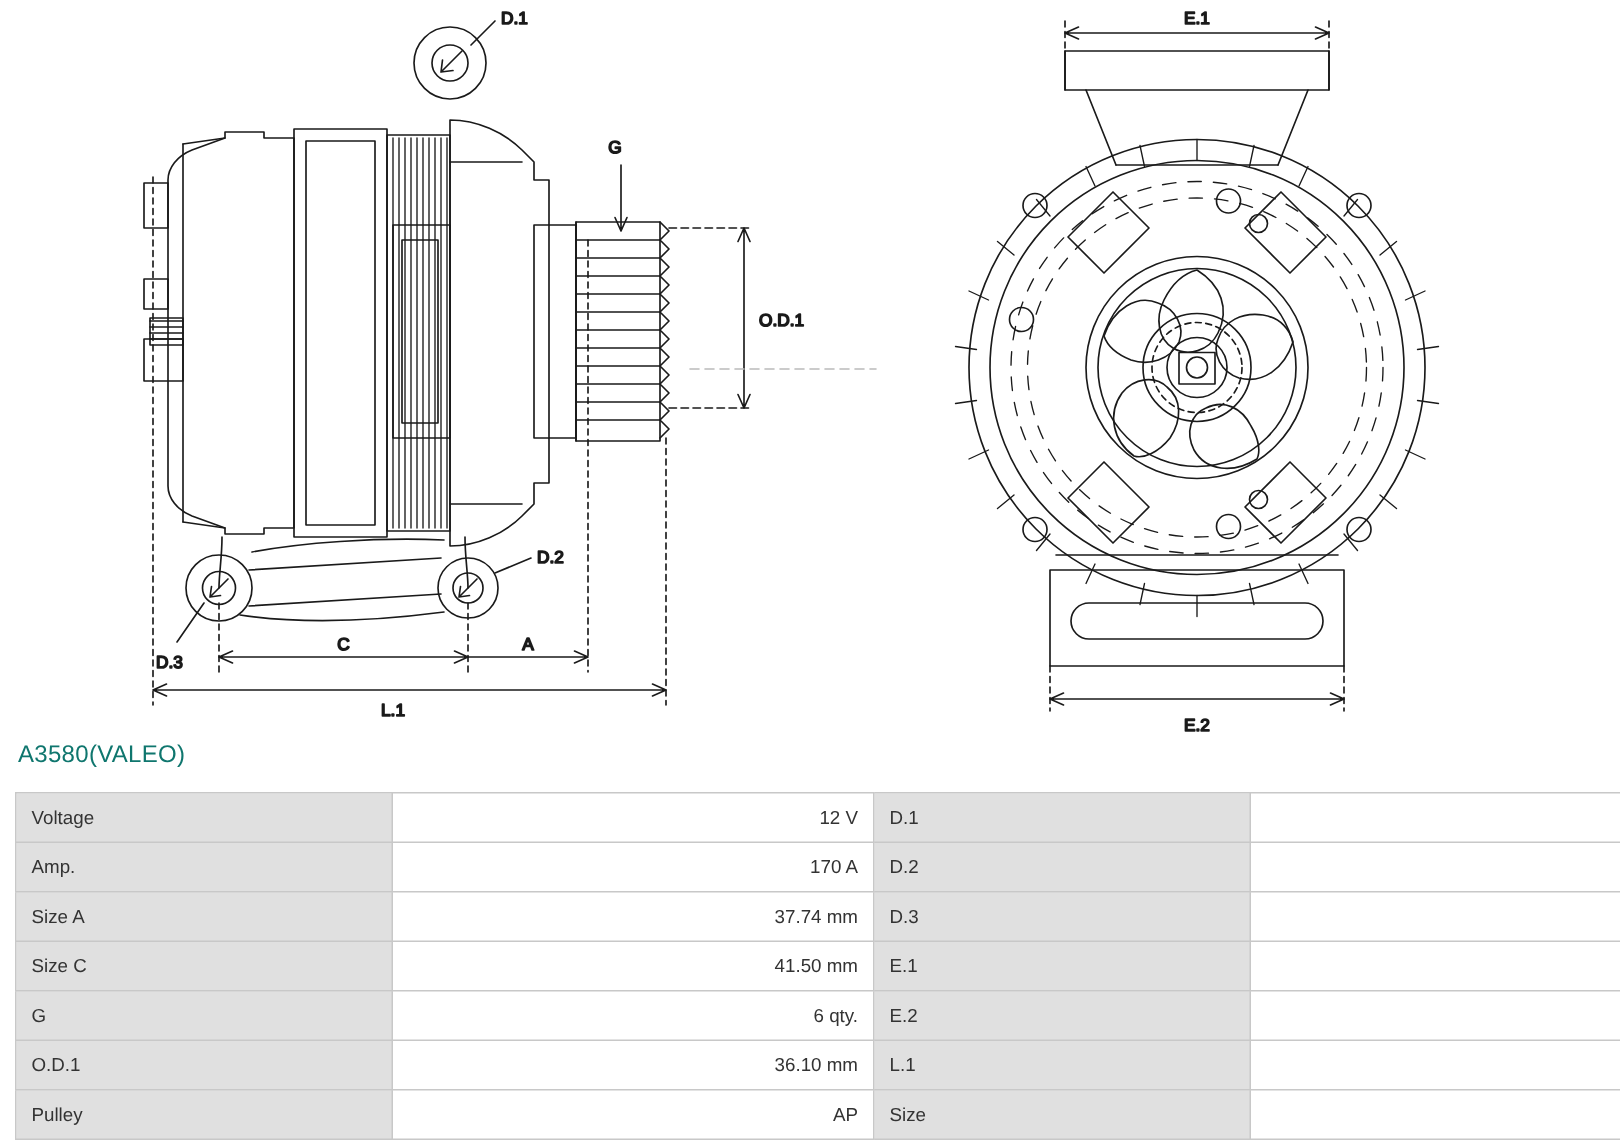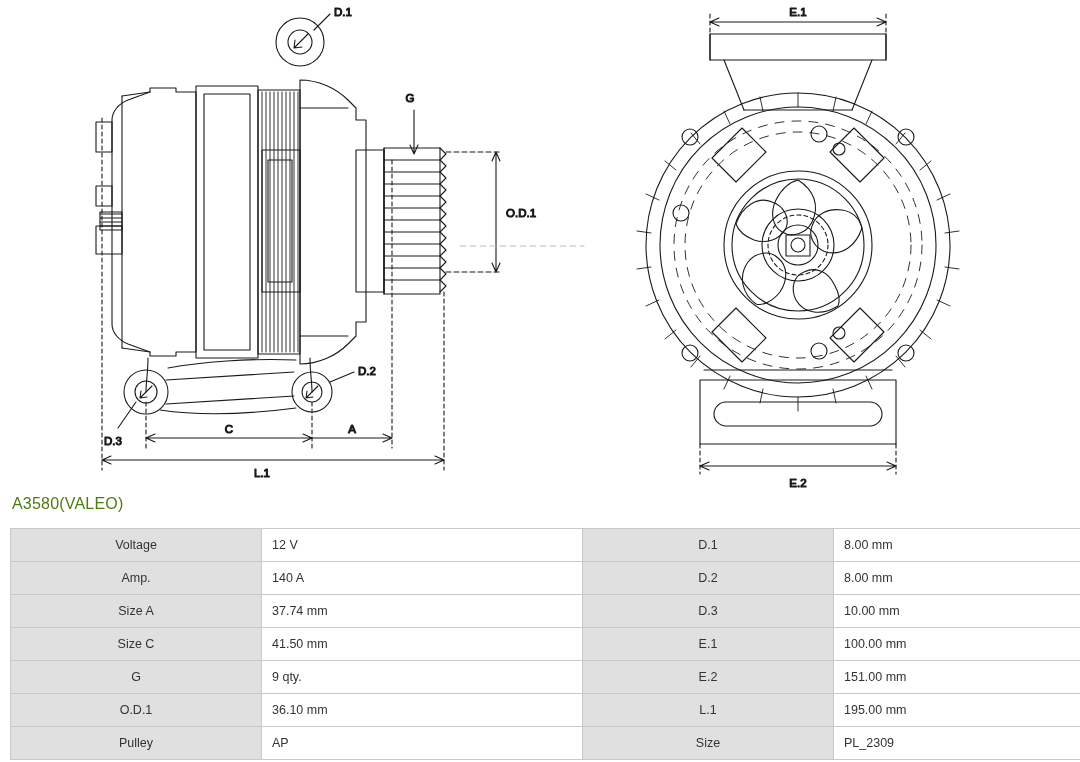--- a/index.html
+++ b/index.html
@@ -29,47 +29,48 @@
     height: 490px;
   }
   .drawing svg {
     display: block;
   }
   .part-title {
     position: absolute;
     left: 12px;
     top: 495px;
     font-size: 16px;
-    color: #4d7c0f;
+    color: #0f766e;
     font-family: "Liberation Sans", sans-serif;
     letter-spacing: 0.2px;
   }
   .specs {
     position: absolute;
     left: 10px;
     top: 528px;
     width: 1060px;
     border-collapse: collapse;
     table-layout: fixed;
     font-size: 12.5px;
   }
   .specs td {
     border: 1px solid #c8c8c8;
     height: 32px;
     padding: 0 10px;
     vertical-align: middle;
   }
   .specs td.label {
     background: #e0e0e0;
-    text-align: center;
+    text-align: left;
     color: #333333;
     width: 230px;
   }
   .specs td.value {
     background: #ffffff;
+    text-align: right;
     color: #333333;
     width: 300px;
   }
   .lbl {
     font-size: 11.5px;
     fill: #111111;
     font-family: "Liberation Sans", sans-serif;
   }
 </style>
 </head>
@@ -279,39 +280,39 @@
   <table class="specs">
     <tbody>
       <tr>
         <td class="label">Voltage</td>
         <td class="value">12 V</td>
         <td class="label">D.1</td>
         <td class="value">8.00 mm</td>
       </tr>
       <tr>
         <td class="label">Amp.</td>
-        <td class="value">140 A</td>
+        <td class="value">170 A</td>
         <td class="label">D.2</td>
         <td class="value">8.00 mm</td>
       </tr>
       <tr>
         <td class="label">Size A</td>
         <td class="value">37.74 mm</td>
         <td class="label">D.3</td>
         <td class="value">10.00 mm</td>
       </tr>
       <tr>
         <td class="label">Size C</td>
         <td class="value">41.50 mm</td>
         <td class="label">E.1</td>
         <td class="value">100.00 mm</td>
       </tr>
       <tr>
         <td class="label">G</td>
-        <td class="value">9 qty.</td>
+        <td class="value">6 qty.</td>
         <td class="label">E.2</td>
         <td class="value">151.00 mm</td>
       </tr>
       <tr>
         <td class="label">O.D.1</td>
         <td class="value">36.10 mm</td>
         <td class="label">L.1</td>
         <td class="value">195.00 mm</td>
       </tr>
       <tr>

